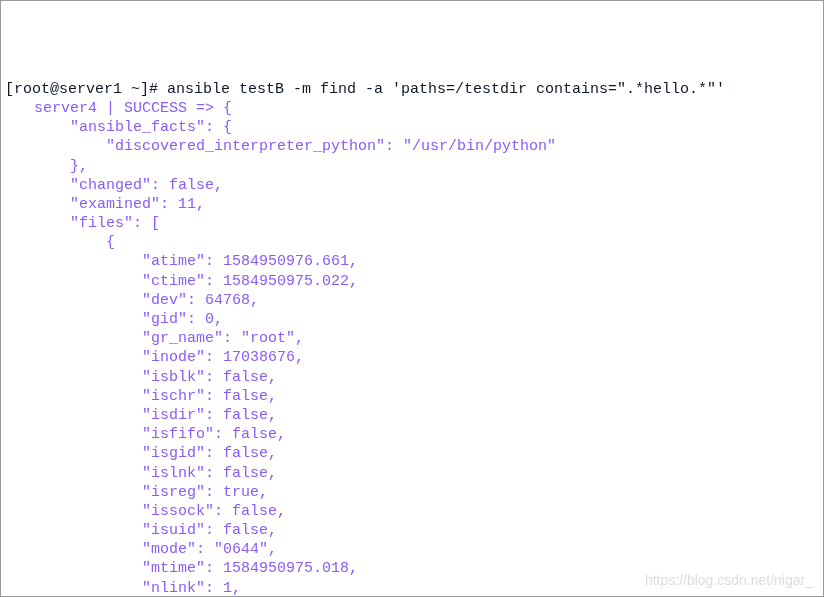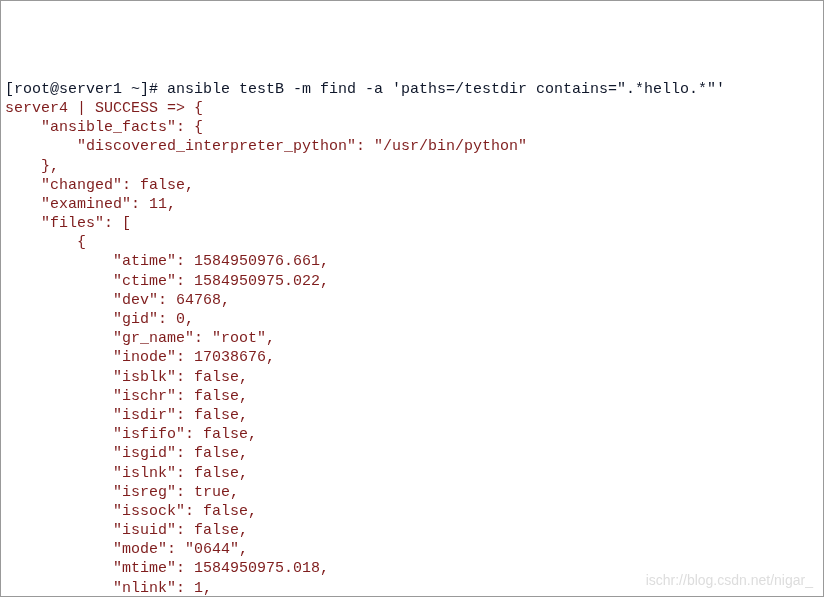--- a/index.html
+++ b/index.html
@@ -18,21 +18,22 @@
       position: relative;
       width: 824px;
       height: 597px;
       border: 1px solid #999;
       overflow: hidden;
     }
     .prompt {
       color: #0f172a;
     }
     .out {
-      color: #7f1d1d;
+      color: #8b5cf6;
+      margin-left: 29px;
     }
     .watermark {
       position: absolute;
       bottom: 6px;
       right: 10px;
       color: #dddddd;
       font-size: 14px;
       font-family: Arial, sans-serif;
     }
   </style>
@@ -67,16 +68,16 @@
 <span class="out">            "mode": "0644",</span>
 <span class="out">            "mtime": 1584950975.018,</span>
 <span class="out">            "nlink": 1,</span>
 
 
 
 
 
 
 
-<div class="watermark">ischr://blog.csdn.net/nigar_</div>
+<div class="watermark">https://blog.csdn.net/nigar_</div>
 
 
 
 
 </body></html>

